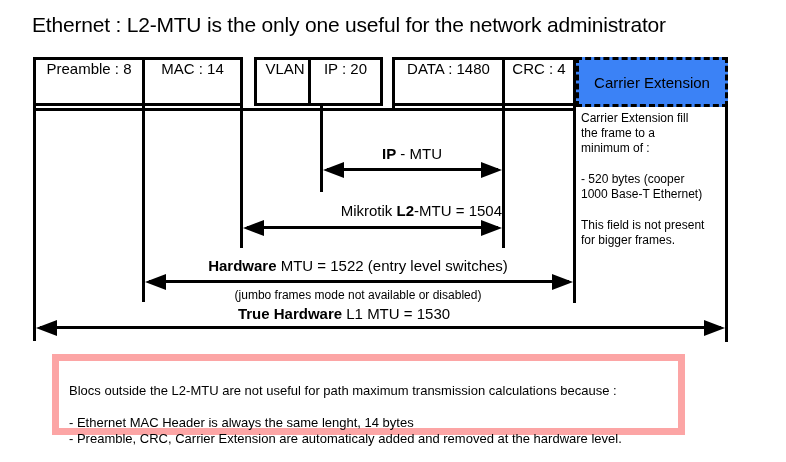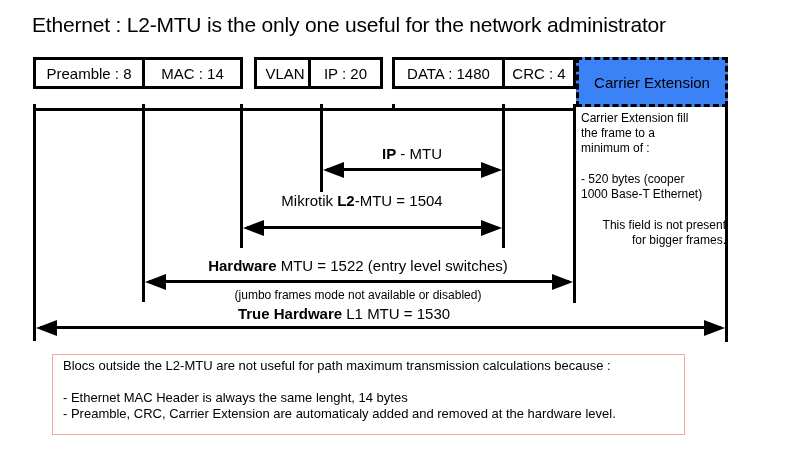--- a/index.html
+++ b/index.html
@@ -4,22 +4,22 @@
 <style>
   html,body{margin:0;padding:0;background:#fff;}
   #stage{
     position:relative;width:786px;height:462px;background:#fff;
     font-family:"Liberation Sans","DejaVu Sans",sans-serif;color:#000;overflow:hidden;border-radius:27px;
   }
   .abs{position:absolute;}
   #title{left:32px;top:13px;font-size:21px;letter-spacing:-0.2px;white-space:nowrap;}
   
   .fbox{
-    position:absolute;top:57px;height:32px;border:3px solid #000;box-sizing:border-box;
-    display:flex;align-items:center;justify-content:center;
+    position:absolute;top:57px;height:49px;border:3px solid #000;box-sizing:border-box;
+    display:flex;align-items:flex-start;justify-content:center;
     font-size:15px;white-space:nowrap;background:#fff;
   }
   #ce-box{
     position:absolute;left:576px;top:57px;width:152px;height:50px;
     border:3px dashed #000;box-sizing:border-box;background:#3b82f6;
     display:flex;align-items:center;justify-content:center;font-size:15px;white-space:nowrap;
   }
   .hline{position:absolute;height:3px;background:#000;}
   .vline{position:absolute;width:3px;background:#000;}
   
@@ -28,25 +28,25 @@
   .harrow .hl{position:absolute;left:0;top:0;width:0;height:0;
     border-top:8px solid transparent;border-bottom:8px solid transparent;border-right:21px solid #000;}
   .harrow .hr{position:absolute;right:0;top:0;width:0;height:0;
     border-top:8px solid transparent;border-bottom:8px solid transparent;border-left:21px solid #000;}
   .alabel{position:absolute;font-size:15px;text-align:center;white-space:nowrap;}
   .alabel b{font-weight:bold;}
   .sublabel{position:absolute;font-size:12px;text-align:center;white-space:nowrap;}
   
   #ce-note{position:absolute;left:581px;top:111px;width:145px;font-size:12px;line-height:15px;}
   #ce-note p{margin:0 0 16px 0;white-space:pre-line;}
-  #ce-note p:last-child{margin-bottom:12px;text-align:right;}
+  #ce-note p:last-child{margin-bottom:12px;}
   
   #footnote{
     position:absolute;left:52px;top:354px;width:633px;height:81px;
-    border:1px solid #fca5a5;box-sizing:border-box;padding:3px 10px;
+    border:7px solid #fca5a5;box-sizing:border-box;padding:22px 10px;
     font-size:13px;line-height:16px;
   }
   #footnote .fl{margin:0;white-space:nowrap;}
   #footnote .fl.first{margin-bottom:16px;}
 </style>
 </head>
 <body>
 
 <div id="stage">
 
@@ -87,21 +87,21 @@
 
   <div class="alabel" style="left:322px;top:145px;width:180px;">
     <span></span><b>IP</b><span> - MTU</span>
   </div>
   <div class="harrow" style="left:323px;top:162px;width:179px;">
     <span class="hl"></span>
       <span class="ln"></span>
       <span class="hr"></span>
   </div>
 
-  <div class="alabel" style="left:222px;top:192px;width:280px;">
+  <div class="alabel" style="left:222px;top:202px;width:280px;text-align:right;">
     <span>Mikrotik </span><b>L2</b><span>-MTU = 1504</span>
   </div>
   <div class="harrow" style="left:243px;top:220px;width:259px;">
     <span class="hl"></span>
       <span class="ln"></span>
       <span class="hr"></span>
   </div>
 
   <div class="alabel" style="left:108px;top:257px;width:500px;">
     <span></span><b>Hardware</b><span> MTU = 1522 (entry level switches)</span>

